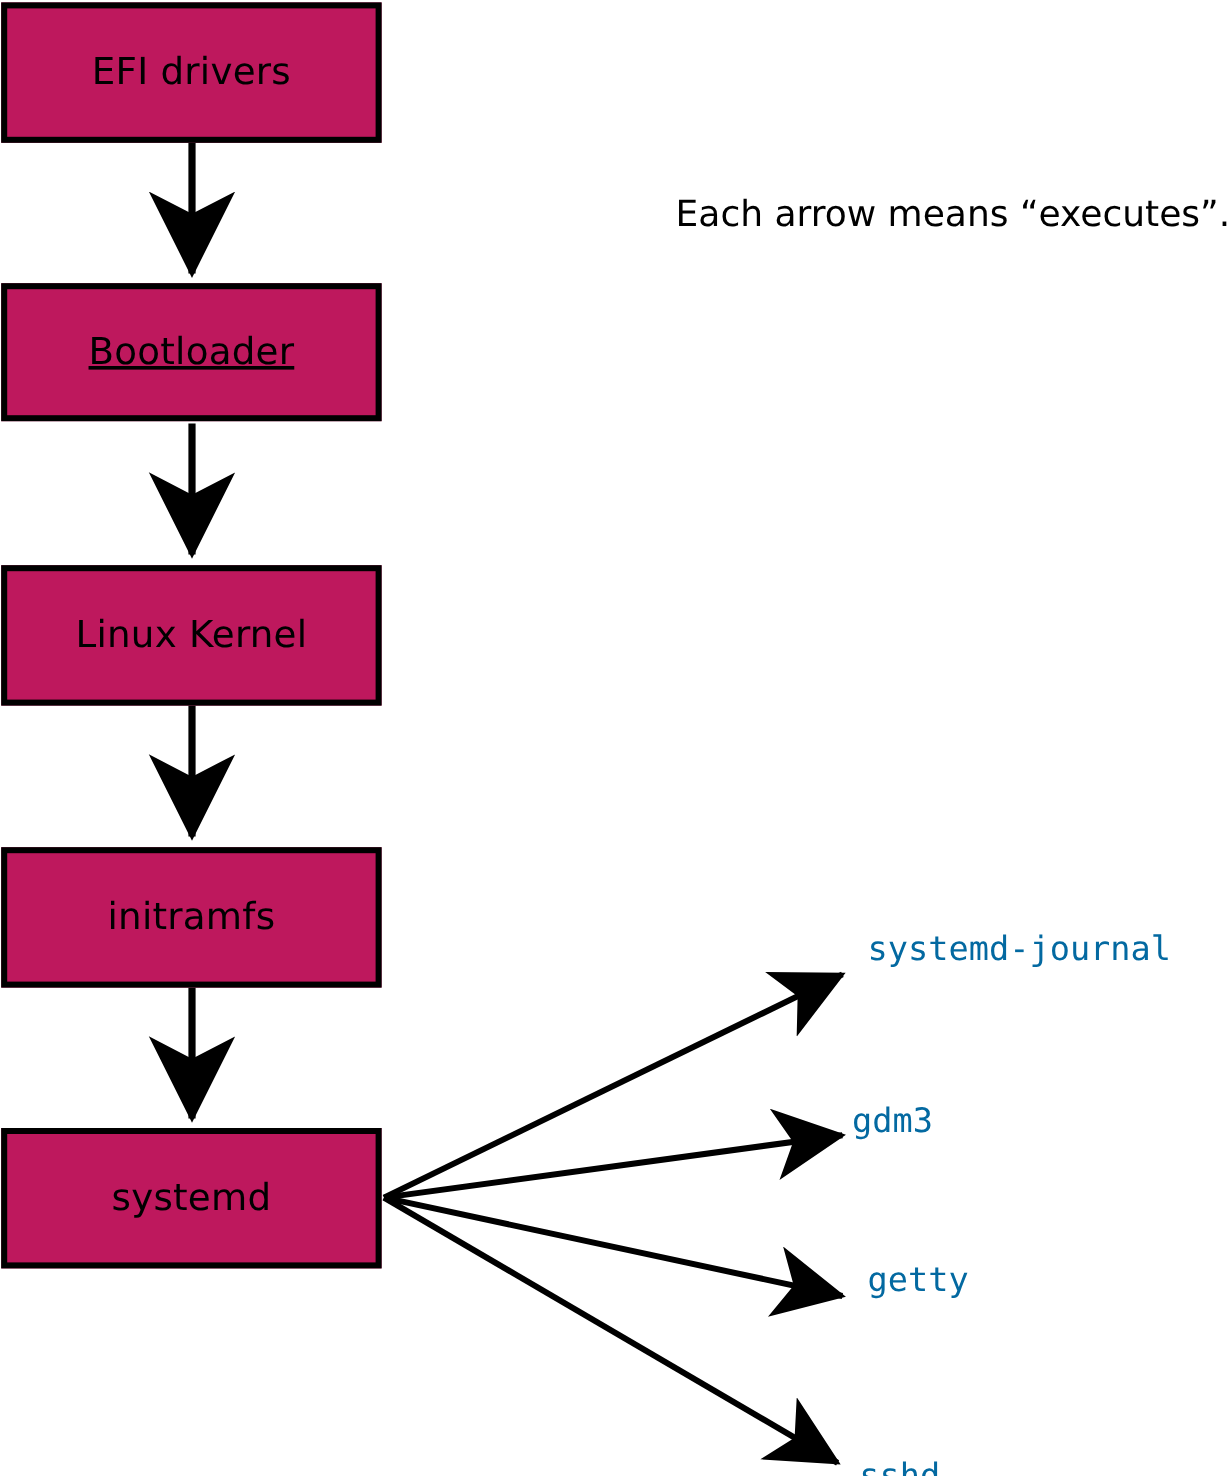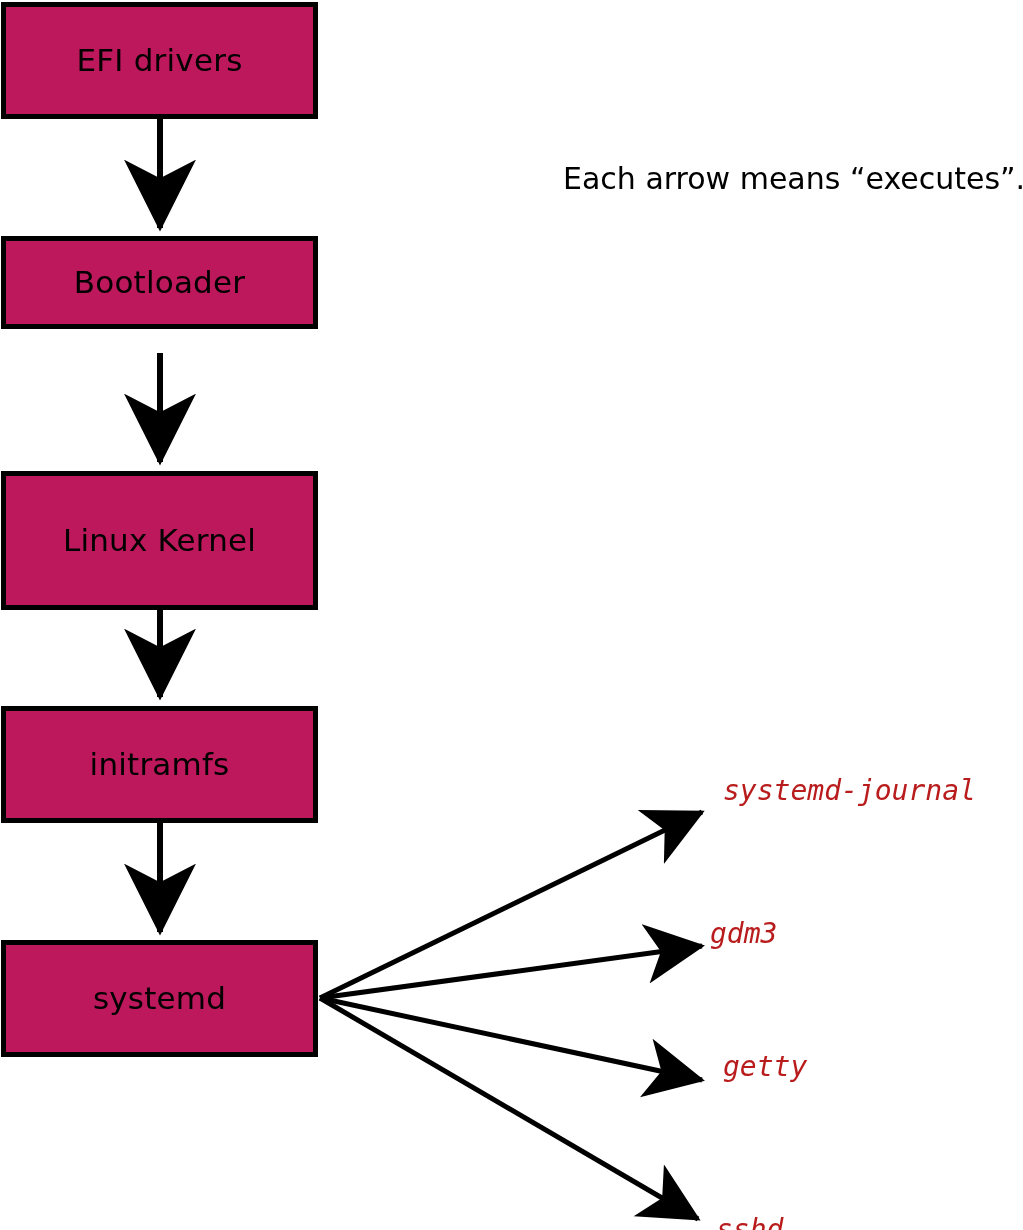--- a/index.html
+++ b/index.html
@@ -42,23 +42,22 @@
     line-height: 1;
     color: #000000;
     white-space: nowrap;
     letter-spacing: 0.2px;
   }
   .service-label {
     position: absolute;
     font-family: "DejaVu Sans Mono", "Liberation Mono", monospace;
     font-size: 28px;
     line-height: 1;
-    color: #b91c1c;
+    color: #0369a1;
     white-space: nowrap;
-    font-style: italic;
   }
   .legend-note {
     position: absolute;
     font-family: "DejaVu Sans", "Liberation Sans", sans-serif;
     font-size: 30px;
     line-height: 1;
     color: #000000;
     white-space: nowrap;
   }
 </style>
@@ -86,25 +85,25 @@
       <line x1="320" y1="998" x2="702" y2="946"></line>
       <line x1="320" y1="998" x2="702" y2="1080"></line>
       <line x1="320" y1="998" x2="698" y2="1219"></line>
     </g>
   </svg>
 
   <div class="stage-box" style="left:1px; top:2px; width:317px; height:117px;">
     <span class="stage-label">EFI drivers</span>
   </div>
 
-  <div class="stage-box" style="left:1px; top:236px; width:317px; height:93px;">
+  <div class="stage-box" style="left:1px; top:236px; width:317px; height:115px;text-decoration:underline;">
     <span class="stage-label">Bootloader</span>
   </div>
 
-  <div class="stage-box" style="left:1px; top:471px; width:317px; height:139px;">
+  <div class="stage-box" style="left:1px; top:471px; width:317px; height:117px;">
     <span class="stage-label">Linux Kernel</span>
   </div>
 
   <div class="stage-box" style="left:1px; top:706px; width:317px; height:117px;">
     <span class="stage-label">initramfs</span>
   </div>
 
   <div class="stage-box" style="left:1px; top:940px; width:317px; height:117px;">
     <span class="stage-label">systemd</span>
   </div>

